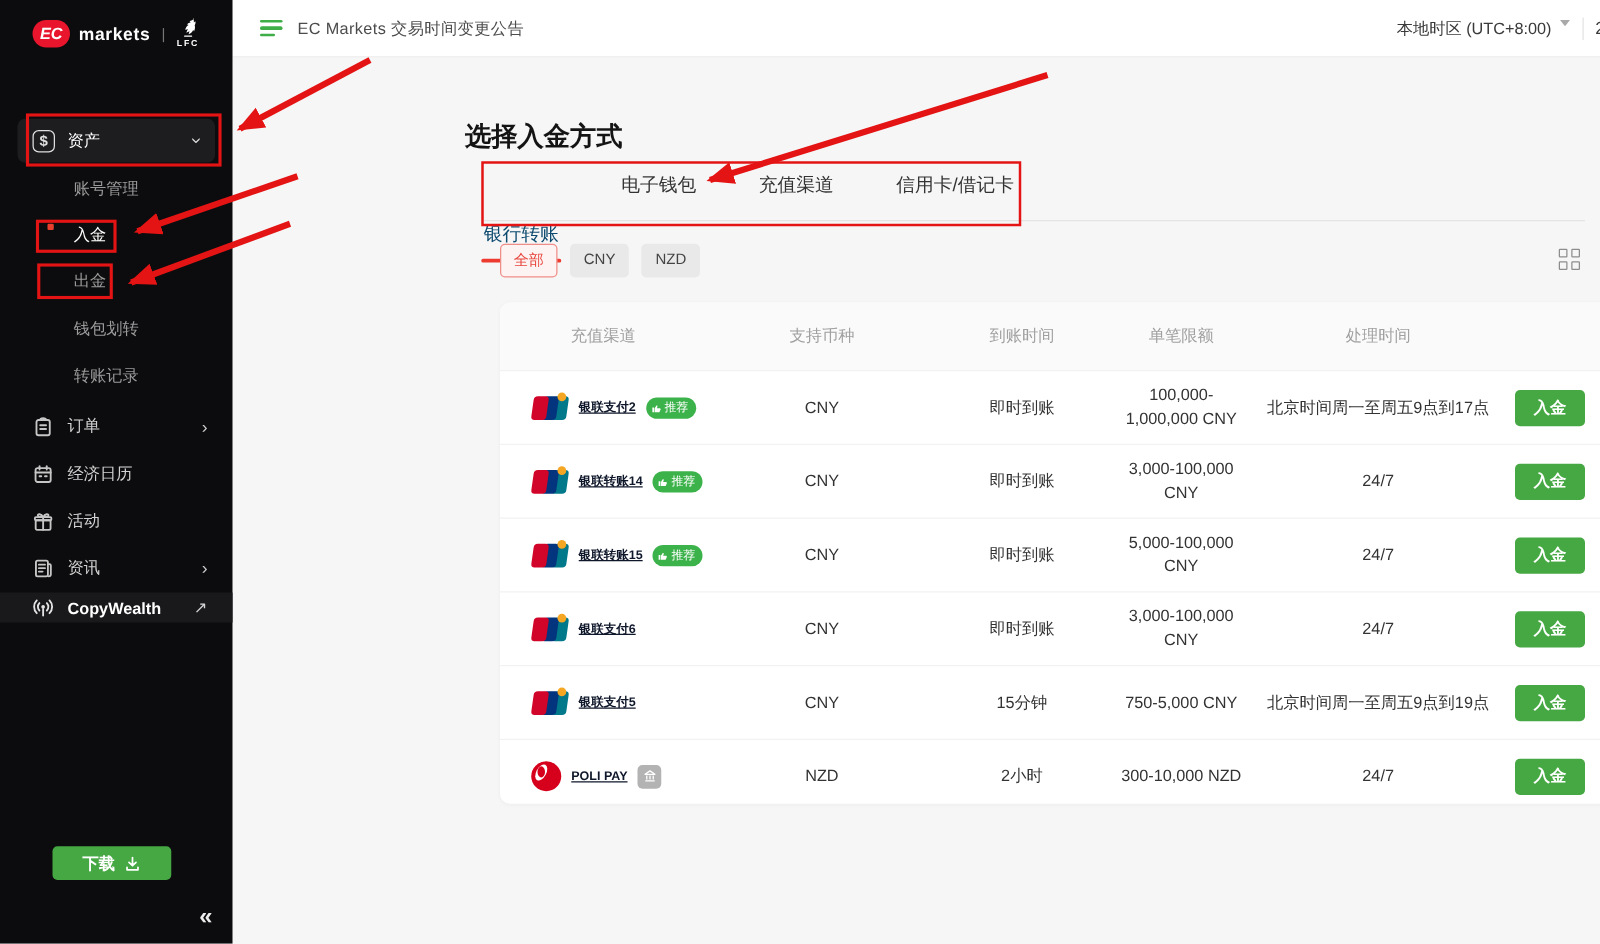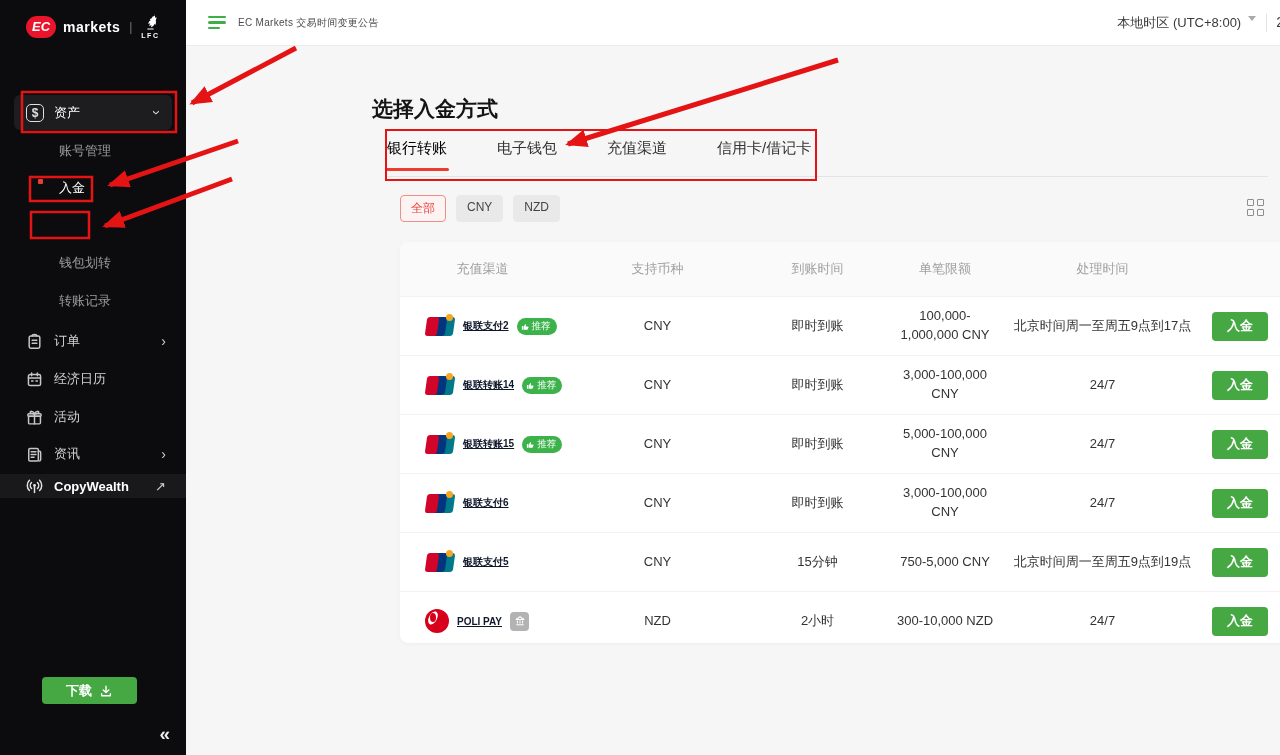--- a/index.html
+++ b/index.html
@@ -39,34 +39,34 @@
   .dl-btn { position:absolute; left:42px; top:677px; width:95px; height:27px; background:#45a843; border:none;
             border-radius:4px; color:#fff; font-size:13px; font-weight:bold; display:flex; align-items:center;
             justify-content:center; gap:7px; cursor:pointer; font-family:inherit; }
   .collapse { position:absolute; right:16px; bottom:10px; color:#ededed; font-size:19px; font-weight:bold; cursor:pointer; }
   
   .topbar { position:absolute; left:186px; top:0; right:0; height:46px; background:#fff;
             border-bottom:1px solid #ececec; display:flex; align-items:center; z-index:1; }
   .hamburger { margin-left:22px; display:flex; flex-direction:column; gap:3px; cursor:pointer; }
   .hamburger i { display:block; height:2.5px; width:18px; background:#3fae49; border-radius:2px; }
   .hamburger i:nth-child(3) { width:12px; }
-  .announce { margin-left:12px; font-size:10px; color:#4c4c4c; letter-spacing:.3px; cursor:pointer; }
+  .announce { margin-left:12px; font-size:13px; color:#4c4c4c; letter-spacing:.3px; cursor:pointer; }
   .tb-right { margin-left:auto; display:flex; align-items:flex-start; }
   .tz-label { font-size:13px; color:#3a3a3a; }
   .tz-caret { width:0; height:0; border-left:4px solid transparent; border-right:4px solid transparent;
               border-top:5px solid #a9a9a9; margin:2px 10px 0 7px; cursor:pointer; }
   .tb-div { width:1px; height:18px; background:#e3e3e3; }
   .clock-partial { font-size:14px; color:#3a3a3a; margin:0 -4px 0 9px; }
   
   .main { position:absolute; left:186px; top:47px; right:0; bottom:0; }
   .page-title { position:absolute; left:186px; top:48px; font-size:21px; font-weight:bold; color:#141414; }
   .tabs { position:absolute; left:199px; top:86px; right:12px; height:44px; display:flex; align-items:flex-start;
           border-bottom:1px solid #e4e4e4; }
   .tab { font-size:15px; color:#333; margin-right:46px; padding:6px 2px 12px; cursor:pointer; position:relative; }
-  .tab.active { color:#000000; }
+  .tab.active { color:#0c4a6e;margin-top:39px; }
   .tab.active::after { content:""; position:absolute; left:0; right:0; bottom:-1px; height:3px; background:#ee3b30; border-radius:2px; }
   .filters { position:absolute; left:214px; top:148px; display:flex; gap:10px; }
   .chip { font-size:12px; color:#444; background:#e9e9e9; border:1px solid #e9e9e9; border-radius:4px;
           padding:4px 10px; cursor:pointer; }
   .chip.active { color:#e6453d; border-color:#ef8d88; background:#fdf3f2; }
   .grid-toggle { position:absolute; right:16px; top:152px; width:17px; height:17px; display:grid;
                  grid-template-columns:1fr 1fr; gap:3px; cursor:pointer; }
   .grid-toggle i { border:1.5px solid #8d8d8d; border-radius:1px; }
   
   .card { position:absolute; left:214px; top:195px; right:-10px; height:401px; background:#fff;
@@ -127,20 +127,23 @@
     <span class="chev chev-down">›</span>
   </div>
 
   <div class="submenu-item" style="top:142px">
     <span>账号管理</span>
   </div>
   <div class="submenu-item active" style="top:179px">
     <i class="sub-dot"></i>
     <span>入金</span>
   </div>
+  <div class="submenu-item" style="top:216px">
+    <span>出金</span>
+  </div>
   <div class="submenu-item" style="top:254px">
     <span>钱包划转</span>
   </div>
   <div class="submenu-item" style="top:292px">
     <span>转账记录</span>
   </div>
 
   <div class="menu-item" style="top:328px">
     <svg class="sb-icon" viewBox="0 0 16 16" fill="none" stroke="#c6c6c6" stroke-width="1.4" stroke-linecap="round">
       <rect x="3" y="2.8" width="10" height="11.5" rx="1.5"></rect>

